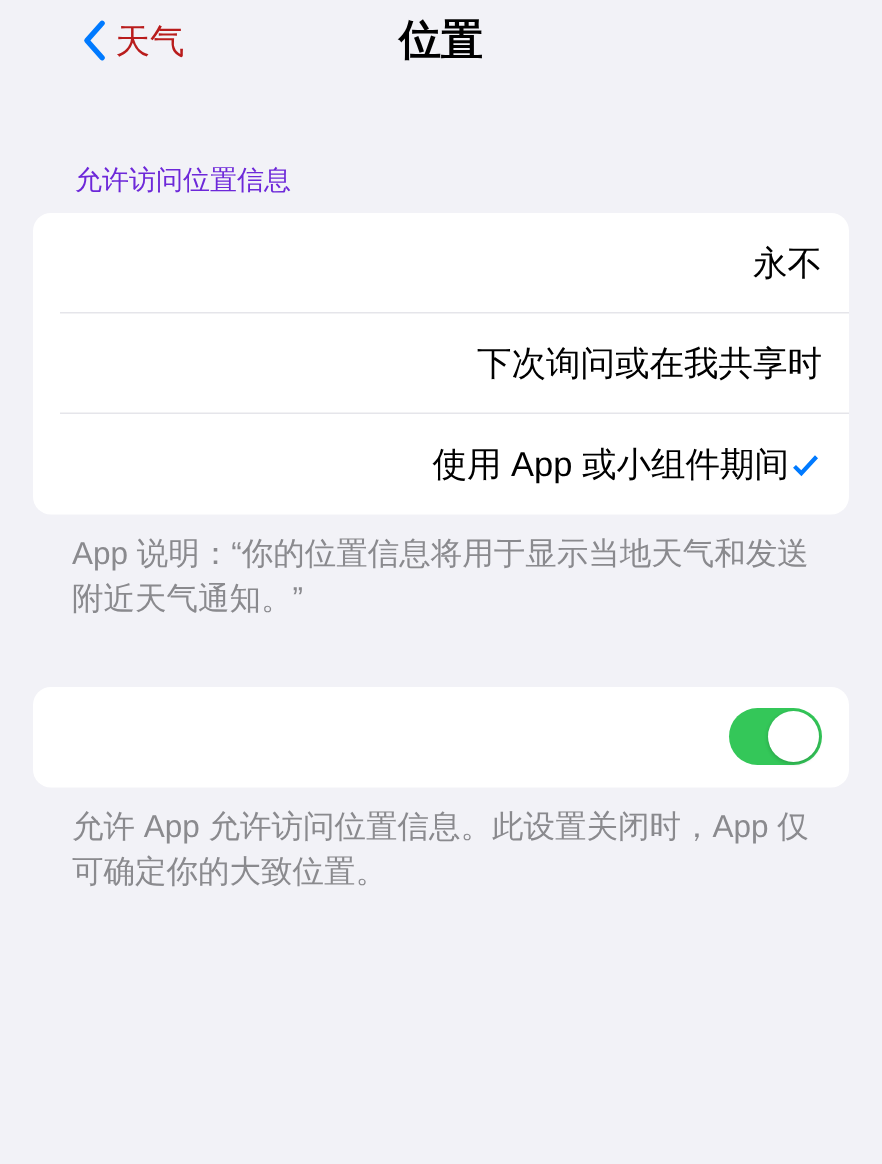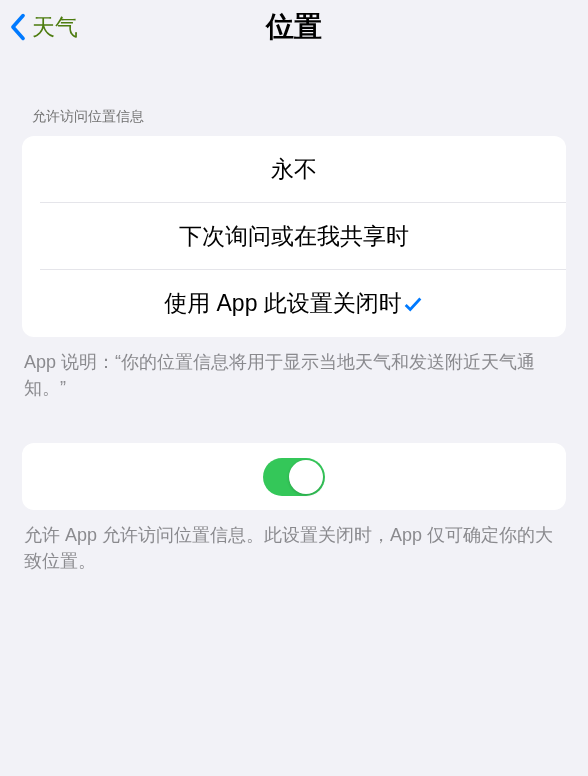--- a/index.html
+++ b/index.html
@@ -16,55 +16,57 @@
     }
     .header {
       display: flex;
       align-items: center;
       height: 54px;
       position: relative;
     }
     .back-button {
       display: flex;
       align-items: center;
-      color: #4d7c0f;
+      color: #b91c1c;
       font-size: 23px;
       padding-left: 10px;
       cursor: pointer;
+      margin-left: 45px;
     }
     .back-chevron {
       width: 16px;
       height: 28px;
       margin-right: 6px;
     }
     .header-title {
       position: absolute;
       left: 50%;
       transform: translateX(-50%);
       font-size: 28px;
       font-weight: 600;
       color: #000;
     }
     .section-header {
-      color: #737373;
-      font-size: 14px;
+      color: #6d28d9;
+      font-size: 18px;
       padding: 0 32px;
       margin-top: 54px;
       margin-bottom: 10px;
+      margin-left: 18px;
     }
     .list-group {
       background: #fff;
       border-radius: 12px;
       margin: 0 22px;
       overflow: hidden;
     }
     .list-item {
       display: flex;
       align-items: center;
-      justify-content: center;
+      justify-content: flex-end;
       min-height: 67px;
       padding: 0 18px;
       font-size: 23px;
       color: #000;
       cursor: pointer;
       position: relative;
     }
     .list-item:not(:last-child)::after {
       content: "";
       position: absolute;
@@ -76,22 +78,22 @@
     }
     .checkmark {
       width: 22px;
       height: 22px;
       stroke: #007aff;
       stroke-width: 3;
       fill: none;
     }
     .section-footer {
       color: #8a8a8e;
-      font-size: 18px;
-      padding: 12px 32px 0 24px;
+      font-size: 21px;
+      padding: 12px 32px 0 48px;
       line-height: 1.45;
     }
     .list-group.second {
       margin-top: 42px;
     }
     .toggle {
       width: 62px;
       height: 38px;
       background: #34c759;
       border-radius: 19px;
@@ -125,21 +127,21 @@
 <div class="section-header">允许访问位置信息</div>
 
 <div class="list-group">
   <div class="list-item">
     <span>永不</span>
   </div>
   <div class="list-item">
     <span>下次询问或在我共享时</span>
   </div>
   <div class="list-item">
-    <span>使用 App 此设置关闭时</span>
+    <span>使用 App 或小组件期间</span>
     <svg class="checkmark" viewBox="0 0 24 24">
       <polyline points="4,13 9,18 20,6"></polyline>
     </svg>
   </div>
 </div>
 
 <div class="section-footer">App 说明：“你的位置信息将用于显示当地天气和发送附近天气通知。”</div>
 
 <div class="list-group second">
   <div class="list-item">

